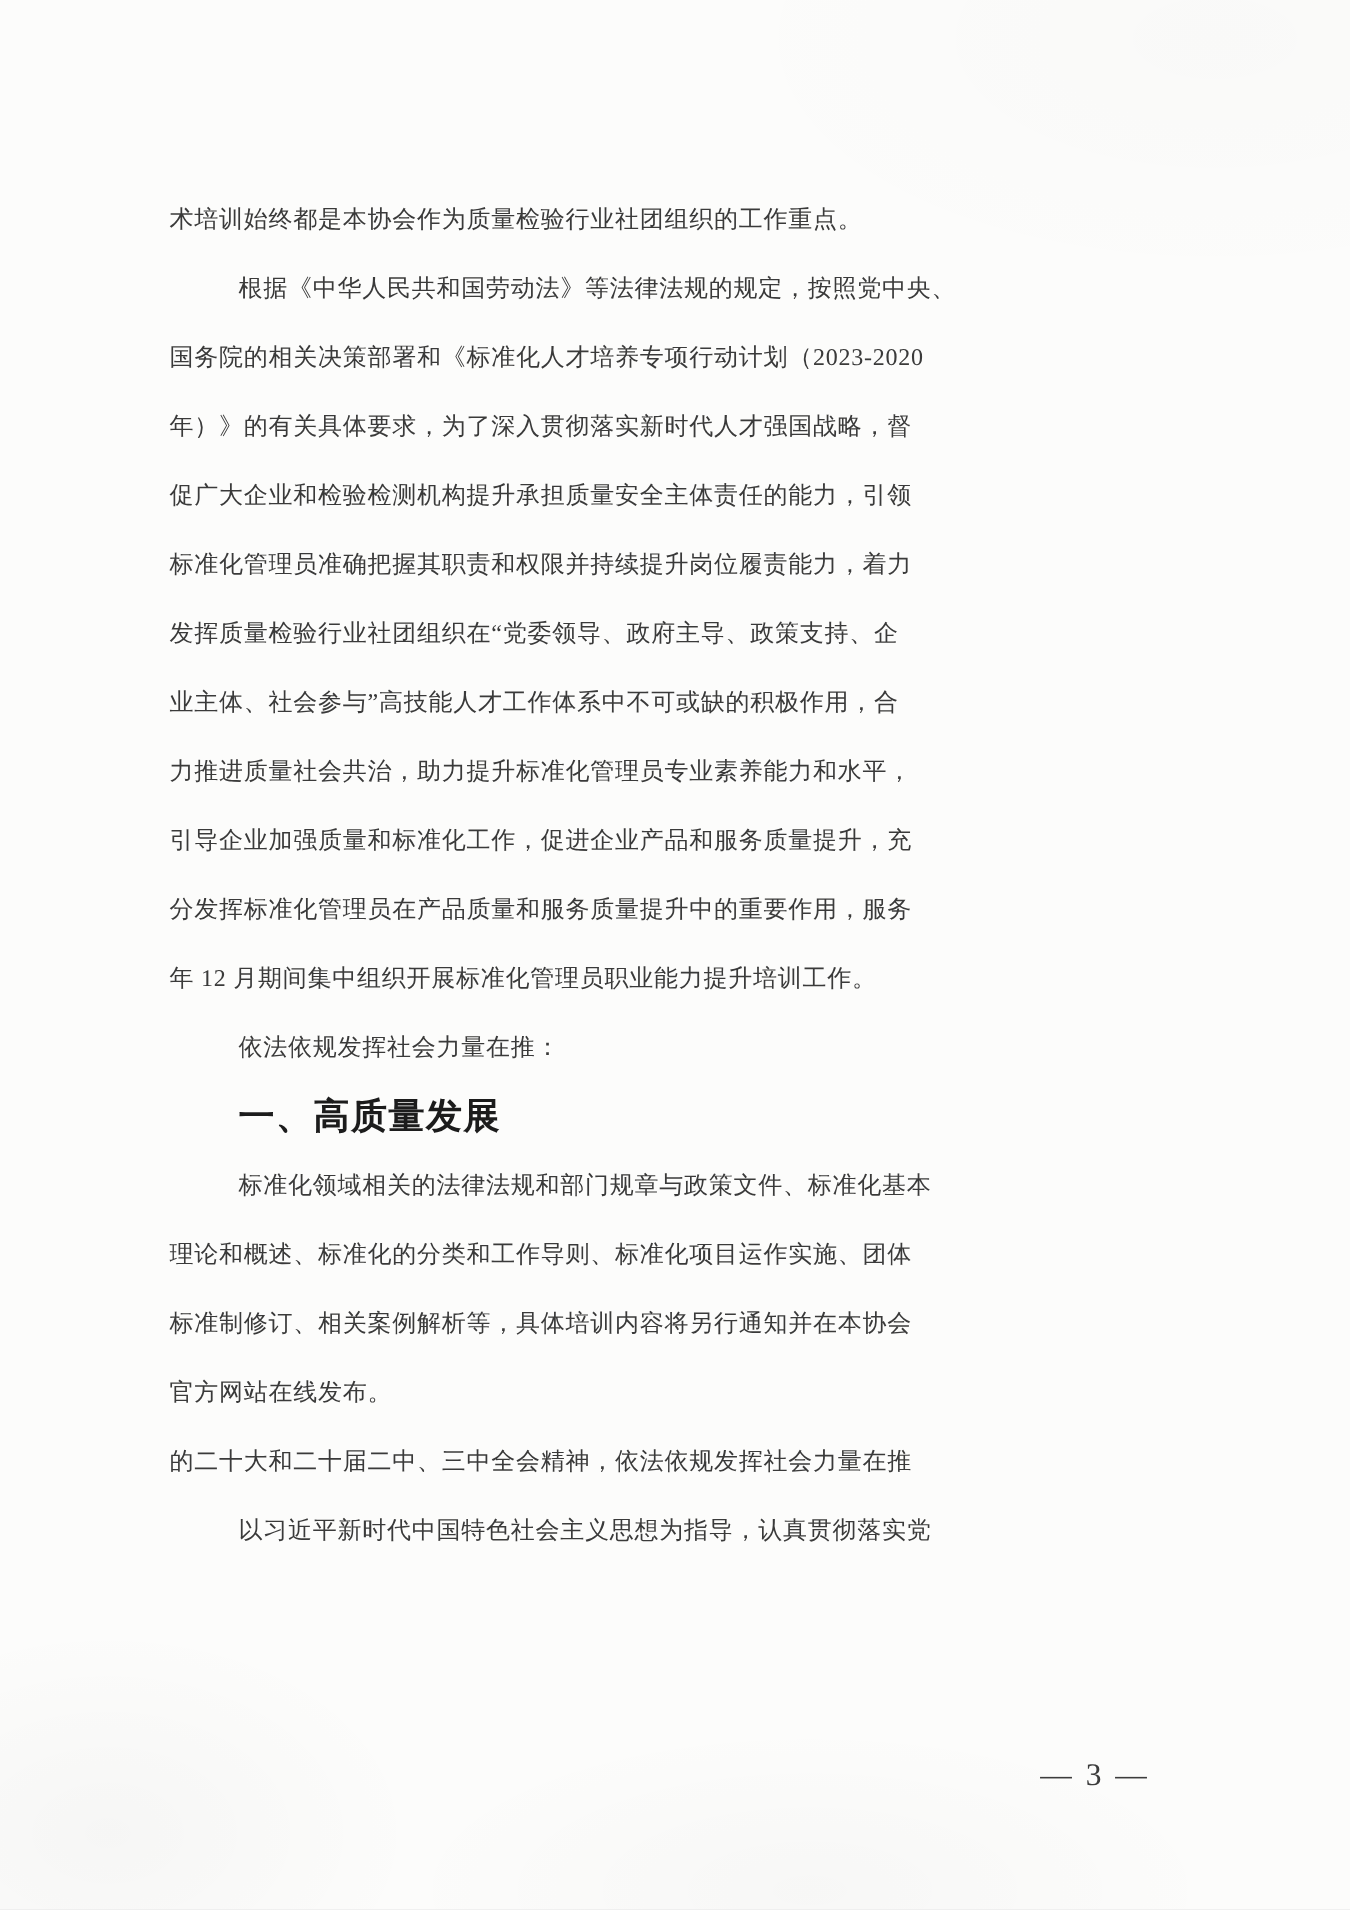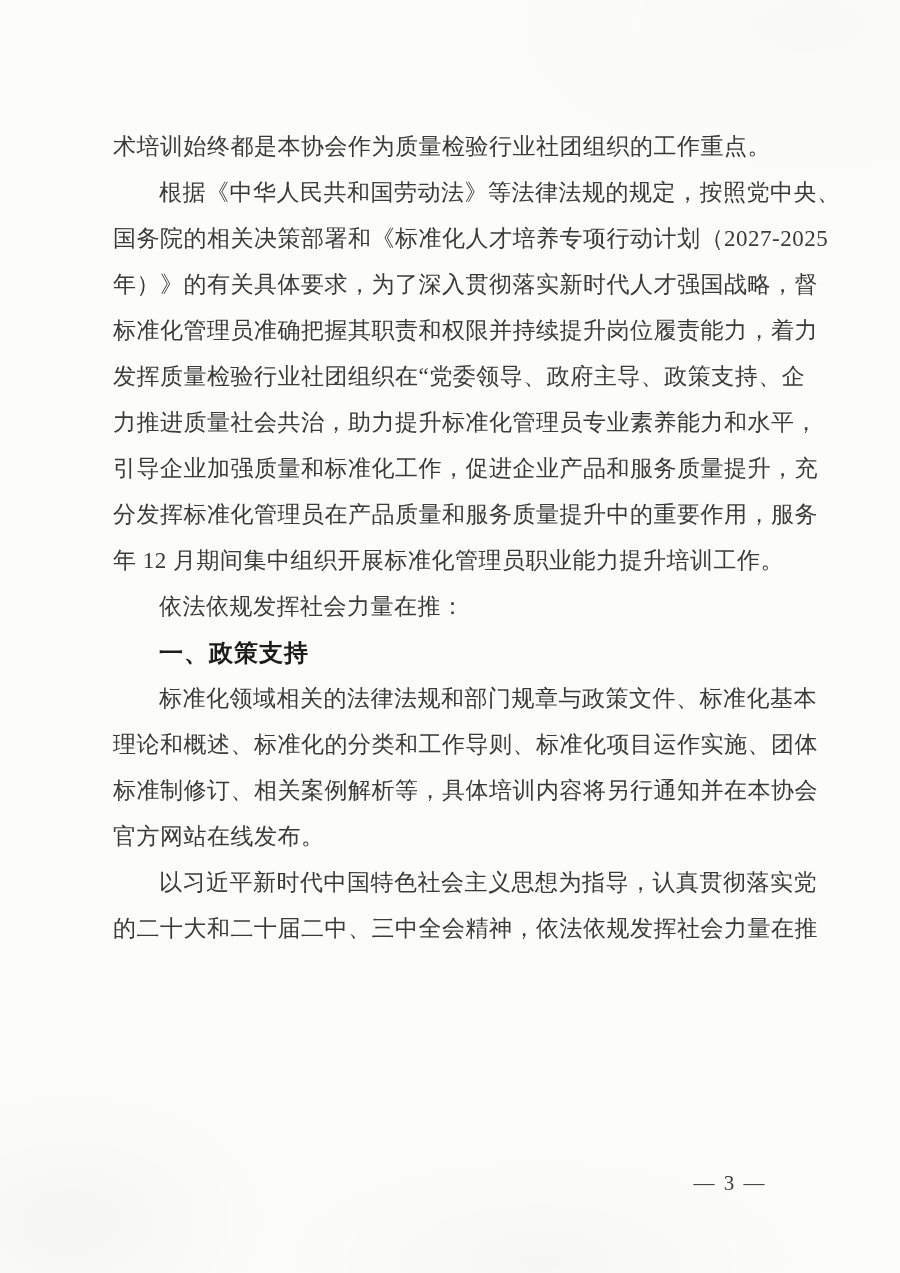--- a/index.html
+++ b/index.html
@@ -23,21 +23,21 @@
     position: absolute;
     left: 113px;
     top: 124px;
     width: 700px;
   }
   .line {
     height: 46px;
     line-height: 46px;
     white-space: nowrap;
     font-family: "Liberation Serif", "DejaVu Serif", serif;
-    font-size: 23px;
+    font-size: 16px;
     letter-spacing: 0.5px;
     color: #3a3a3a;
     text-align: left;
   }
   .line.indent {
     padding-left: 46px;
   }
   .line.heading {
     font-family: "Liberation Sans", "DejaVu Sans", sans-serif;
     font-weight: 700;
@@ -60,32 +60,34 @@
     white-space: nowrap;
   }
 </style>
 </head>
 <body>
 
 <div class="page">
   <main class="text-block">
     <div class="line">术培训始终都是本协会作为质量检验行业社团组织的工作重点。</div>
     <div class="line indent">根据《中华人民共和国劳动法》等法律法规的规定，按照党中央、</div>
-    <div class="line">国务院的相关决策部署和《标准化人才培养专项行动计划（2027-2025</div>
+    <div class="line">国务院的相关决策部署和《标准化人才培养专项行动计划（2023-2020</div>
     <div class="line">年）》的有关具体要求，为了深入贯彻落实新时代人才强国战略，督</div>
+    <div class="line">促广大企业和检验检测机构提升承担质量安全主体责任的能力，引领</div>
     <div class="line">标准化管理员准确把握其职责和权限并持续提升岗位履责能力，着力</div>
     <div class="line">发挥质量检验行业社团组织在“党委领导、政府主导、政策支持、企</div>
+    <div class="line">业主体、社会参与”高技能人才工作体系中不可或缺的积极作用，合</div>
     <div class="line">力推进质量社会共治，助力提升标准化管理员专业素养能力和水平，</div>
     <div class="line">引导企业加强质量和标准化工作，促进企业产品和服务质量提升，充</div>
     <div class="line">分发挥标准化管理员在产品质量和服务质量提升中的重要作用，服务</div>
     <div class="line">年 12 月期间集中组织开展标准化管理员职业能力提升培训工作。</div>
     <div class="line indent">依法依规发挥社会力量在推：</div>
-    <div class="line indent heading">一、政策支持</div>
+    <div class="line indent heading">一、高质量发展</div>
     <div class="line indent">标准化领域相关的法律法规和部门规章与政策文件、标准化基本</div>
     <div class="line">理论和概述、标准化的分类和工作导则、标准化项目运作实施、团体</div>
     <div class="line">标准制修订、相关案例解析等，具体培训内容将另行通知并在本协会</div>
     <div class="line">官方网站在线发布。</div>
+    <div class="line">的二十大和二十届二中、三中全会精神，依法依规发挥社会力量在推</div>
     <div class="line indent">以习近平新时代中国特色社会主义思想为指导，认真贯彻落实党</div>
-    <div class="line">的二十大和二十届二中、三中全会精神，依法依规发挥社会力量在推</div>
   </main>
 
   <div class="page-footer">— 3 —</div>
 </div>
 
 </body></html>

